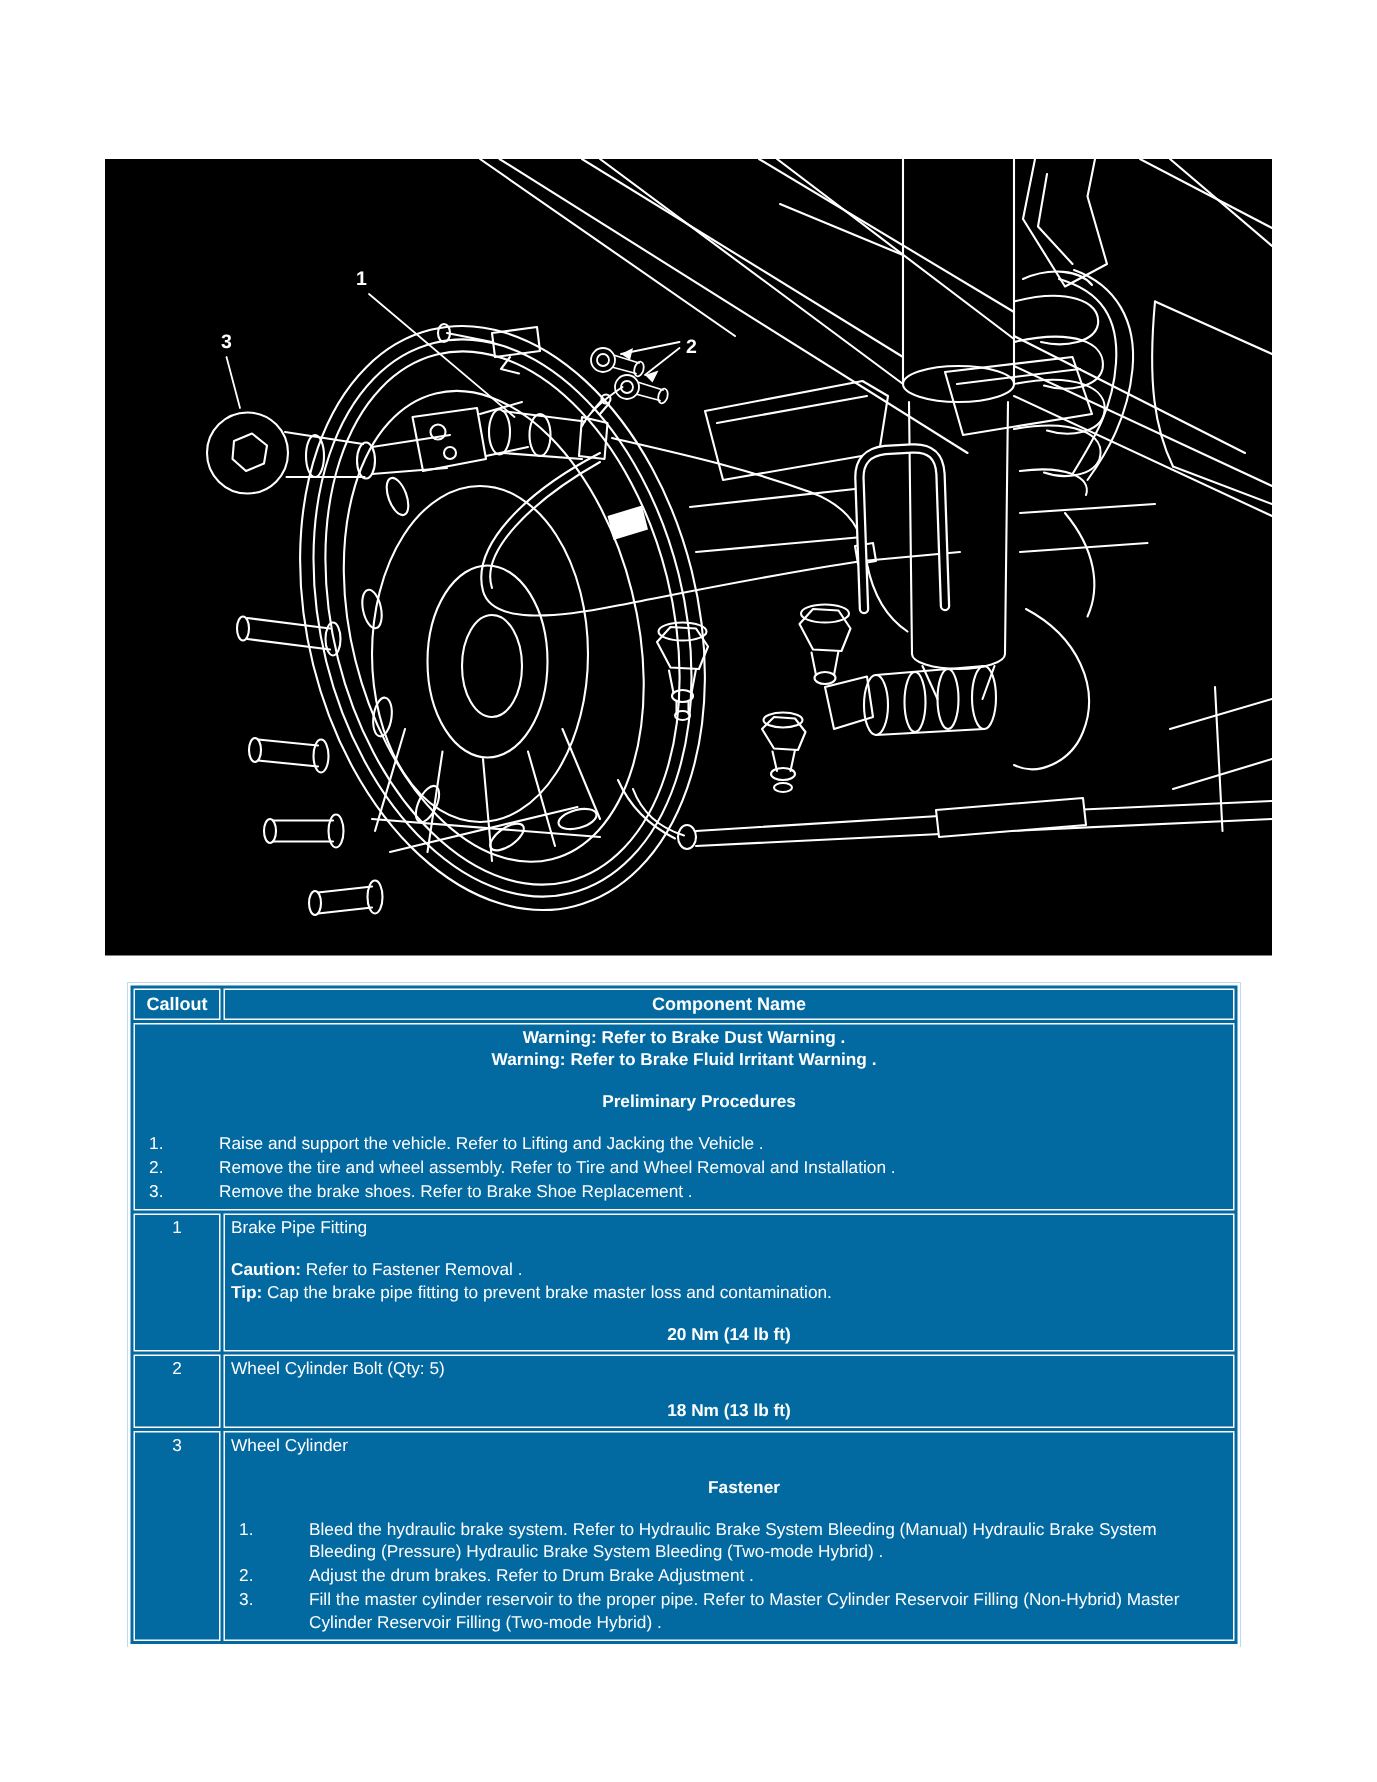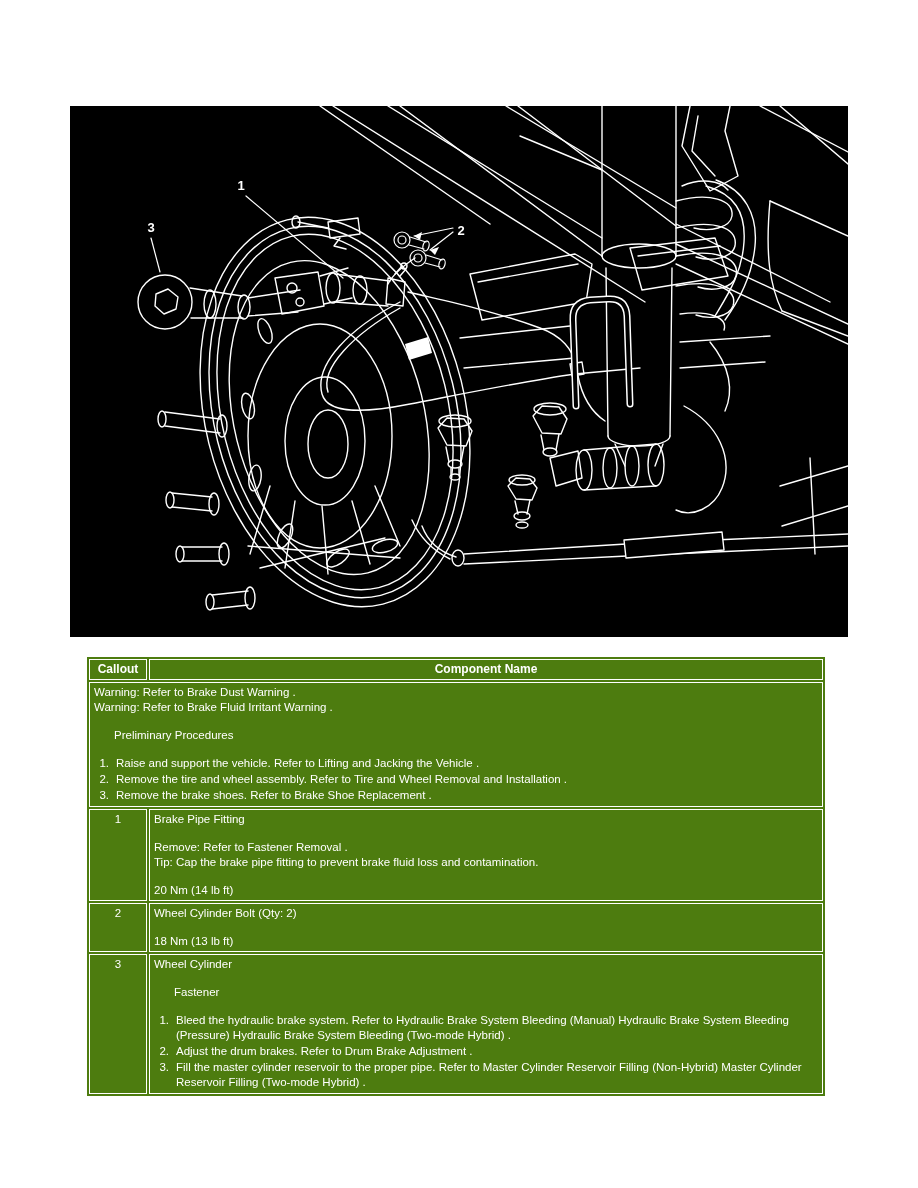--- a/index.html
+++ b/index.html
@@ -2,33 +2,33 @@
 <html><head>
 <meta charset="utf-8">
 <style>
   html,body{margin:0;padding:0;background:#888;}
   .page{position:relative;width:918px;height:1188px;background:#ffffff;margin:0 auto;
         font-family:"Liberation Sans", sans-serif;color:#000;overflow:hidden;}
   .figure-box{position:absolute;left:70px;top:106px;width:778px;height:531px;background:#000;}
   .figure-box svg{display:block;width:778px;height:531px;}
 
   .spec-table-wrap{position:absolute;left:85px;top:655px;width:742px;}
-  table.spec{width:100%;background:#4d7c0f;border:2px solid #fff;border-collapse:separate;
+  table.spec{width:100%;background:#0369a1;border:2px solid #fff;border-collapse:separate;
              border-spacing:2px;color:#fff;font-size:11.5px;line-height:15px;}
   table.spec th, table.spec td{border:1px solid #fff;padding:2px 4px;vertical-align:top;}
   th.hd-callout{width:48px;font-weight:bold;font-size:12px;text-align:center;padding:2px 2px;}
   th.hd-comp{font-weight:bold;font-size:12px;}
   td.co-num{text-align:center;vertical-align:middle;width:48px;}
-  .b{font-weight:normal;}
+  .b{font-weight:bold;text-align:center;}
   p{margin:0;}
   .mb{margin-bottom:13px;}
   .indent{margin-left:20px;}
   .step{display:flex;margin-bottom:1px;}
   .step .num{flex:0 0 15px;text-align:right;margin-right:7px;}
-  .step .txt{flex:1;}
+  .step .txt{flex:1;margin-left:30px;}
 </style>
 </head>
 <body>
 
 <div class="page">
 
   <div class="figure-box">
     <svg viewBox="0 0 778 531" fill="none" stroke="#ffffff" stroke-width="1.4" stroke-linecap="round" stroke-linejoin="round">
 
       <g>
@@ -298,30 +298,30 @@
               <span class="num">3.</span>
               <span class="txt">Remove the brake shoes. Refer to Brake Shoe Replacement .</span>
             </div>
           </td>
         </tr>
 
         <tr>
           <td class="co-num">1</td>
           <td>
             <p class="mb">Brake Pipe Fitting</p>
-            <p><span class="b">Remove:</span> <span>Refer to Fastener Removal .</span></p>
-            <p class="mb"><span class="b">Tip:</span> <span>Cap the brake pipe fitting to prevent brake fluid loss and contamination.</span></p>
+            <p><span class="b">Caution:</span> <span>Refer to Fastener Removal .</span></p>
+            <p class="mb"><span class="b">Tip:</span> <span>Cap the brake pipe fitting to prevent brake master loss and contamination.</span></p>
             <p class="b">20 Nm (14 lb ft)</p>
           </td>
         </tr>
 
         <tr>
           <td class="co-num">2</td>
           <td>
-            <p class="mb">Wheel Cylinder Bolt (Qty: 2)</p>
+            <p class="mb">Wheel Cylinder Bolt (Qty: 5)</p>
             <p class="b">18 Nm (13 lb ft)</p>
           </td>
         </tr>
 
         <tr>
           <td class="co-num">3</td>
           <td>
             <p class="mb">Wheel Cylinder</p>
             <p class="b indent mb">Fastener</p>
             <div class="step">

